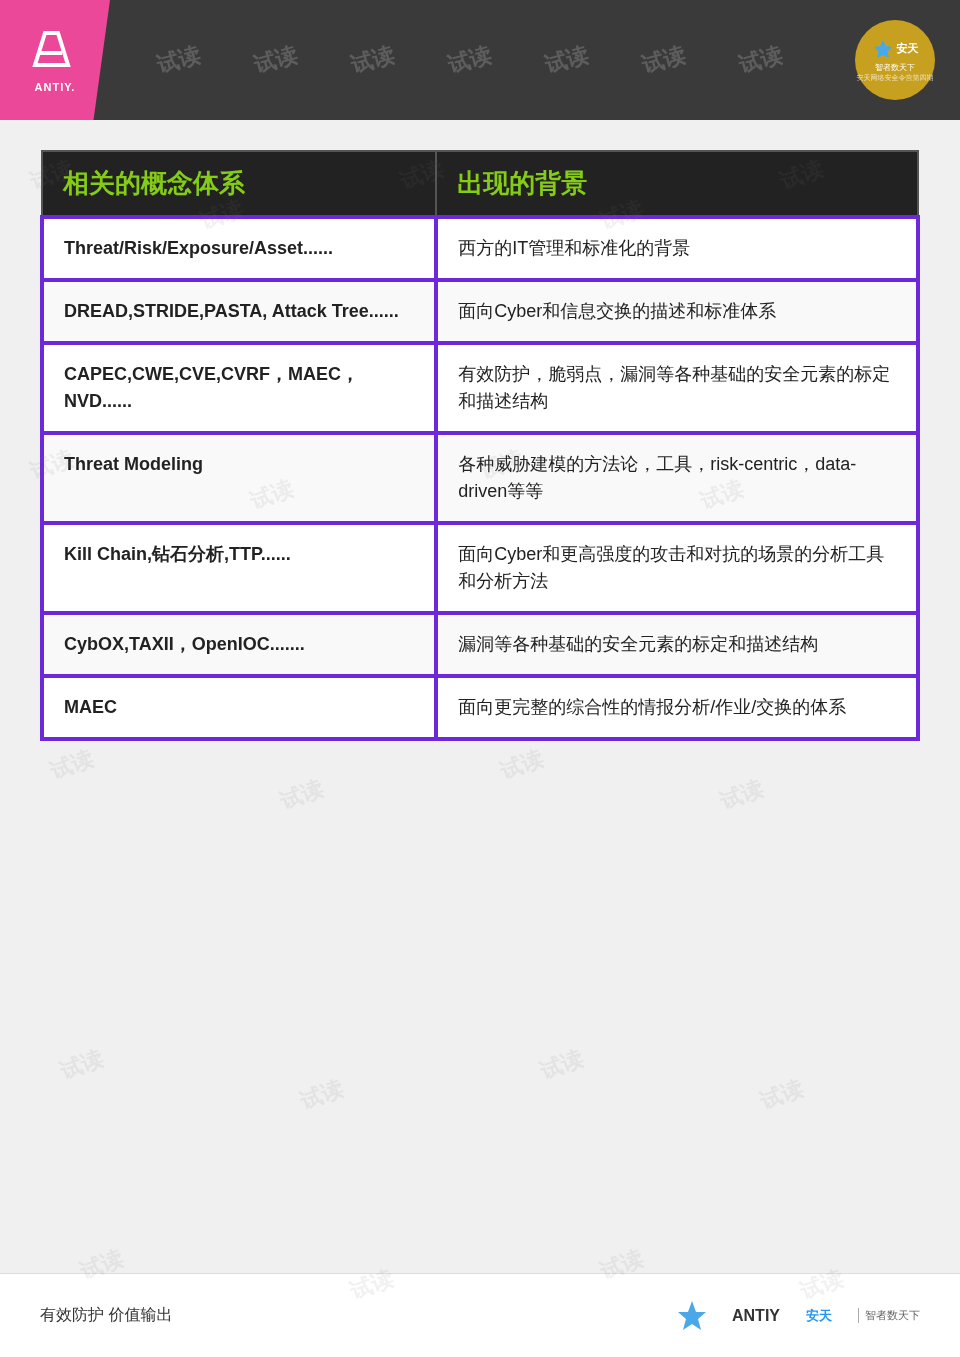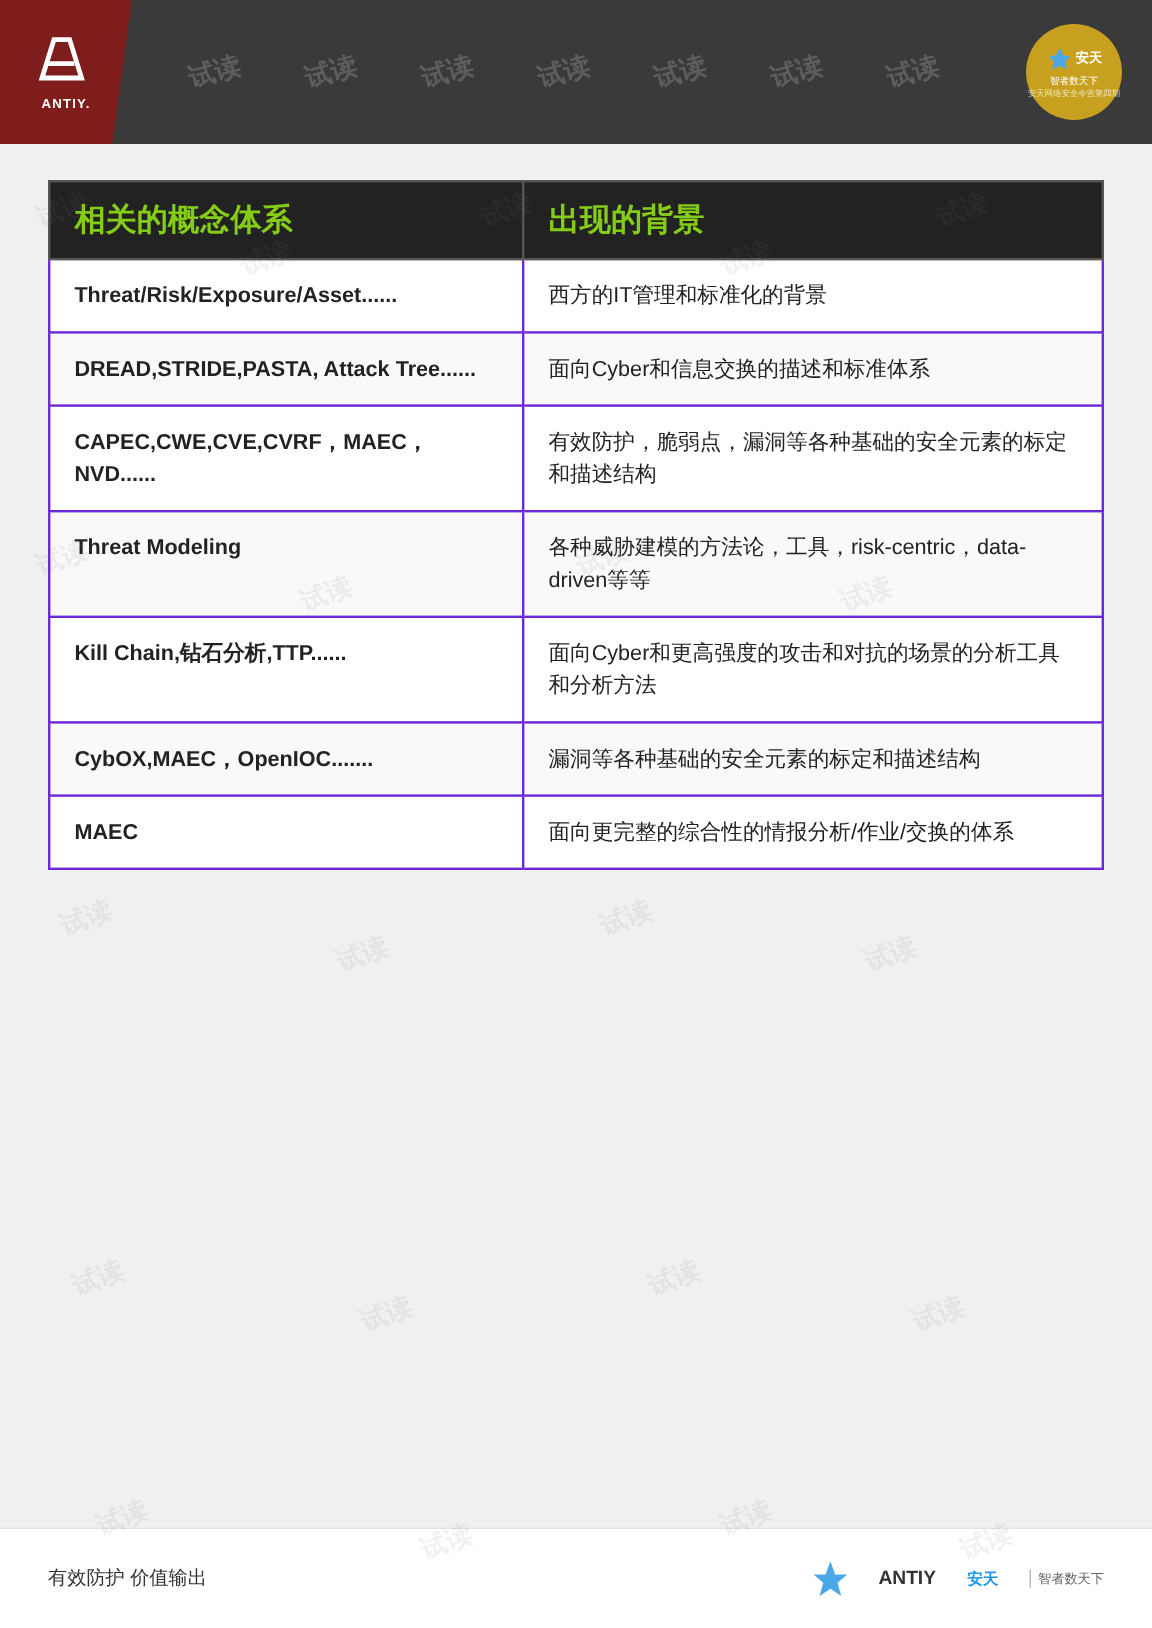--- a/index.html
+++ b/index.html
@@ -18,21 +18,21 @@
       height: 120px;
       background: #3a3a3a;
       position: relative;
       display: flex;
       align-items: center;
     }
 
     .logo-box {
       width: 110px;
       height: 120px;
-      background: #7f1d1d;
+      background: #ec4899;
       display: flex;
       flex-direction: column;
       align-items: center;
       justify-content: center;
       clip-path: polygon(0 0, 100% 0, 85% 100%, 0 100%);
       flex-shrink: 0;
     }
 
     .logo-icon {
       color: white;
@@ -118,21 +118,21 @@
       color: #84cc16;
       font-size: 26px;
       font-weight: bold;
       padding: 14px 20px;
       text-align: left;
       border: 2px solid #555;
     }
 
     .main-table td {
       padding: 16px 20px;
-      border: 2px solid #6d28d9;
+      border: 4px solid #6d28d9;
       vertical-align: top;
       font-size: 18px;
       color: #222;
       line-height: 1.5;
     }
 
     .main-table tr:nth-child(even) td {
       background: #f9f9f9;
     }
     .main-table tr:nth-child(odd) td {
@@ -295,21 +295,21 @@
         </tr>
         <tr>
           <td class="left-col">Threat Modeling</td>
           <td class="right-col">各种威胁建模的方法论，工具，risk-centric，data-driven等等</td>
         </tr>
         <tr>
           <td class="left-col">Kill Chain,钻石分析,TTP......</td>
           <td class="right-col">面向Cyber和更高强度的攻击和对抗的场景的分析工具和分析方法</td>
         </tr>
         <tr>
-          <td class="left-col">CybOX,MAEC，OpenIOC.......</td>
+          <td class="left-col">CybOX,TAXII，OpenIOC.......</td>
           <td class="right-col">漏洞等各种基础的安全元素的标定和描述结构</td>
         </tr>
         <tr>
           <td class="left-col">MAEC</td>
           <td class="right-col">面向更完整的综合性的情报分析/作业/交换的体系</td>
         </tr>
       </tbody>
   </table>
 </div>
 

